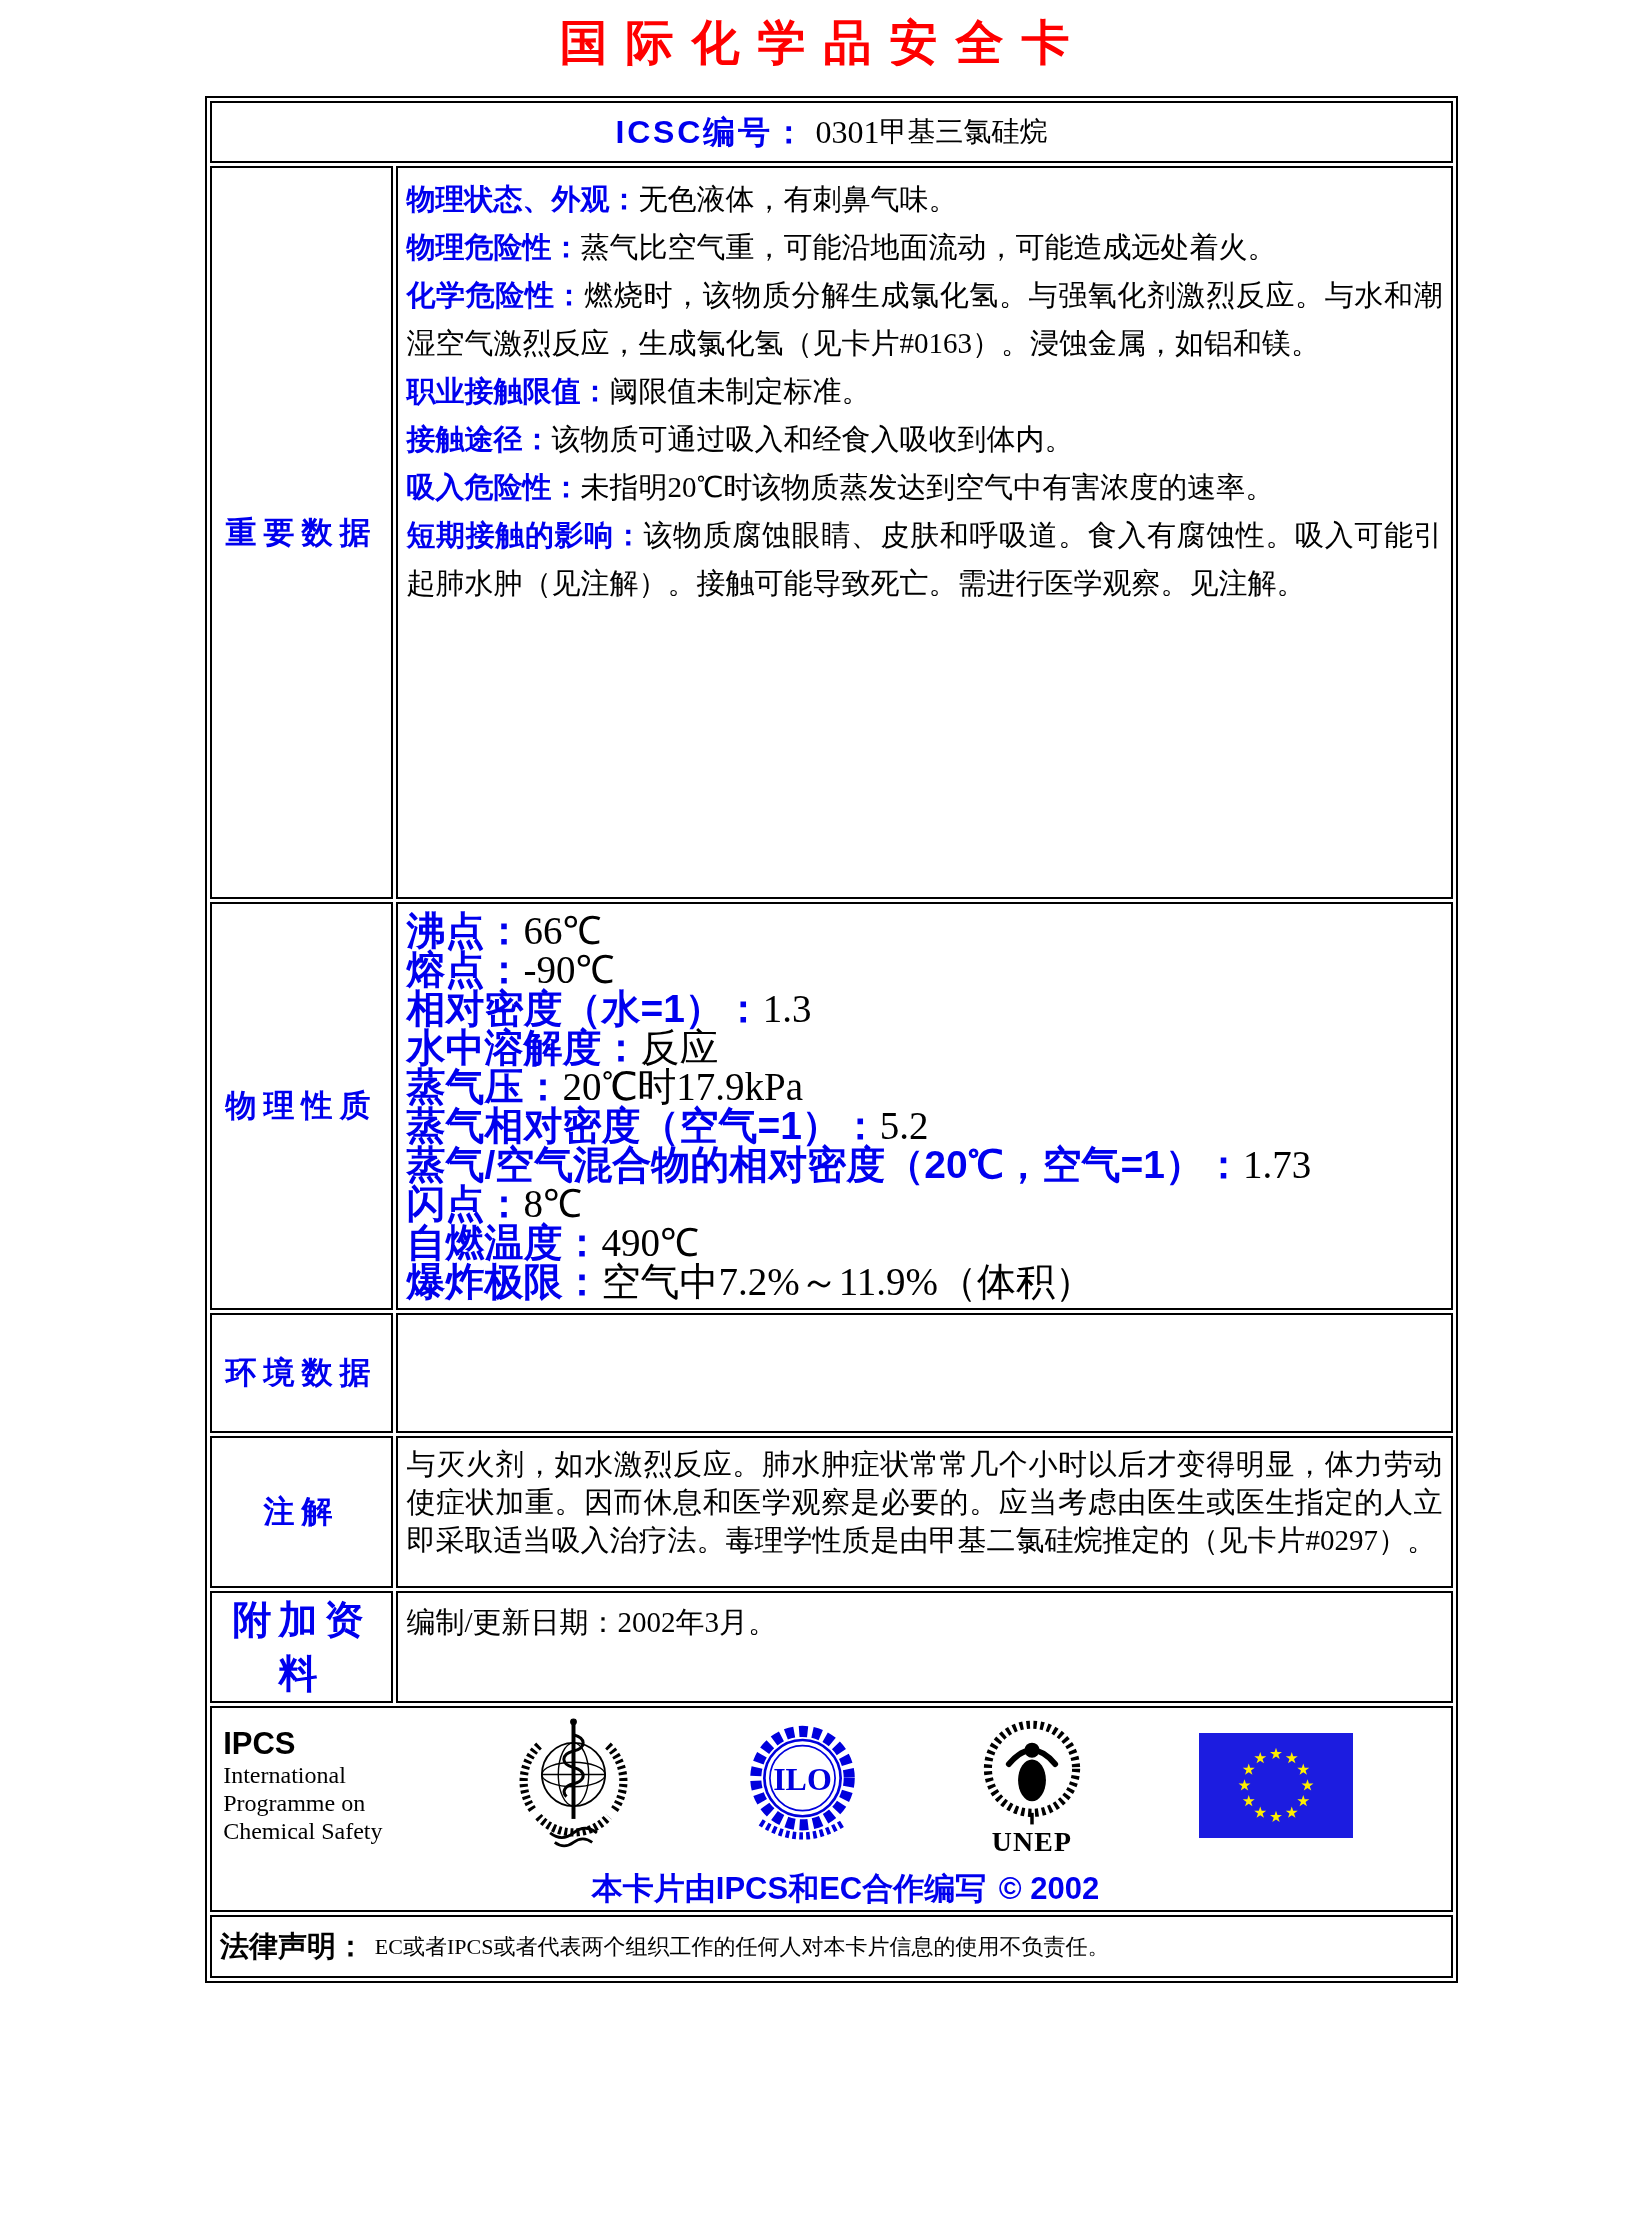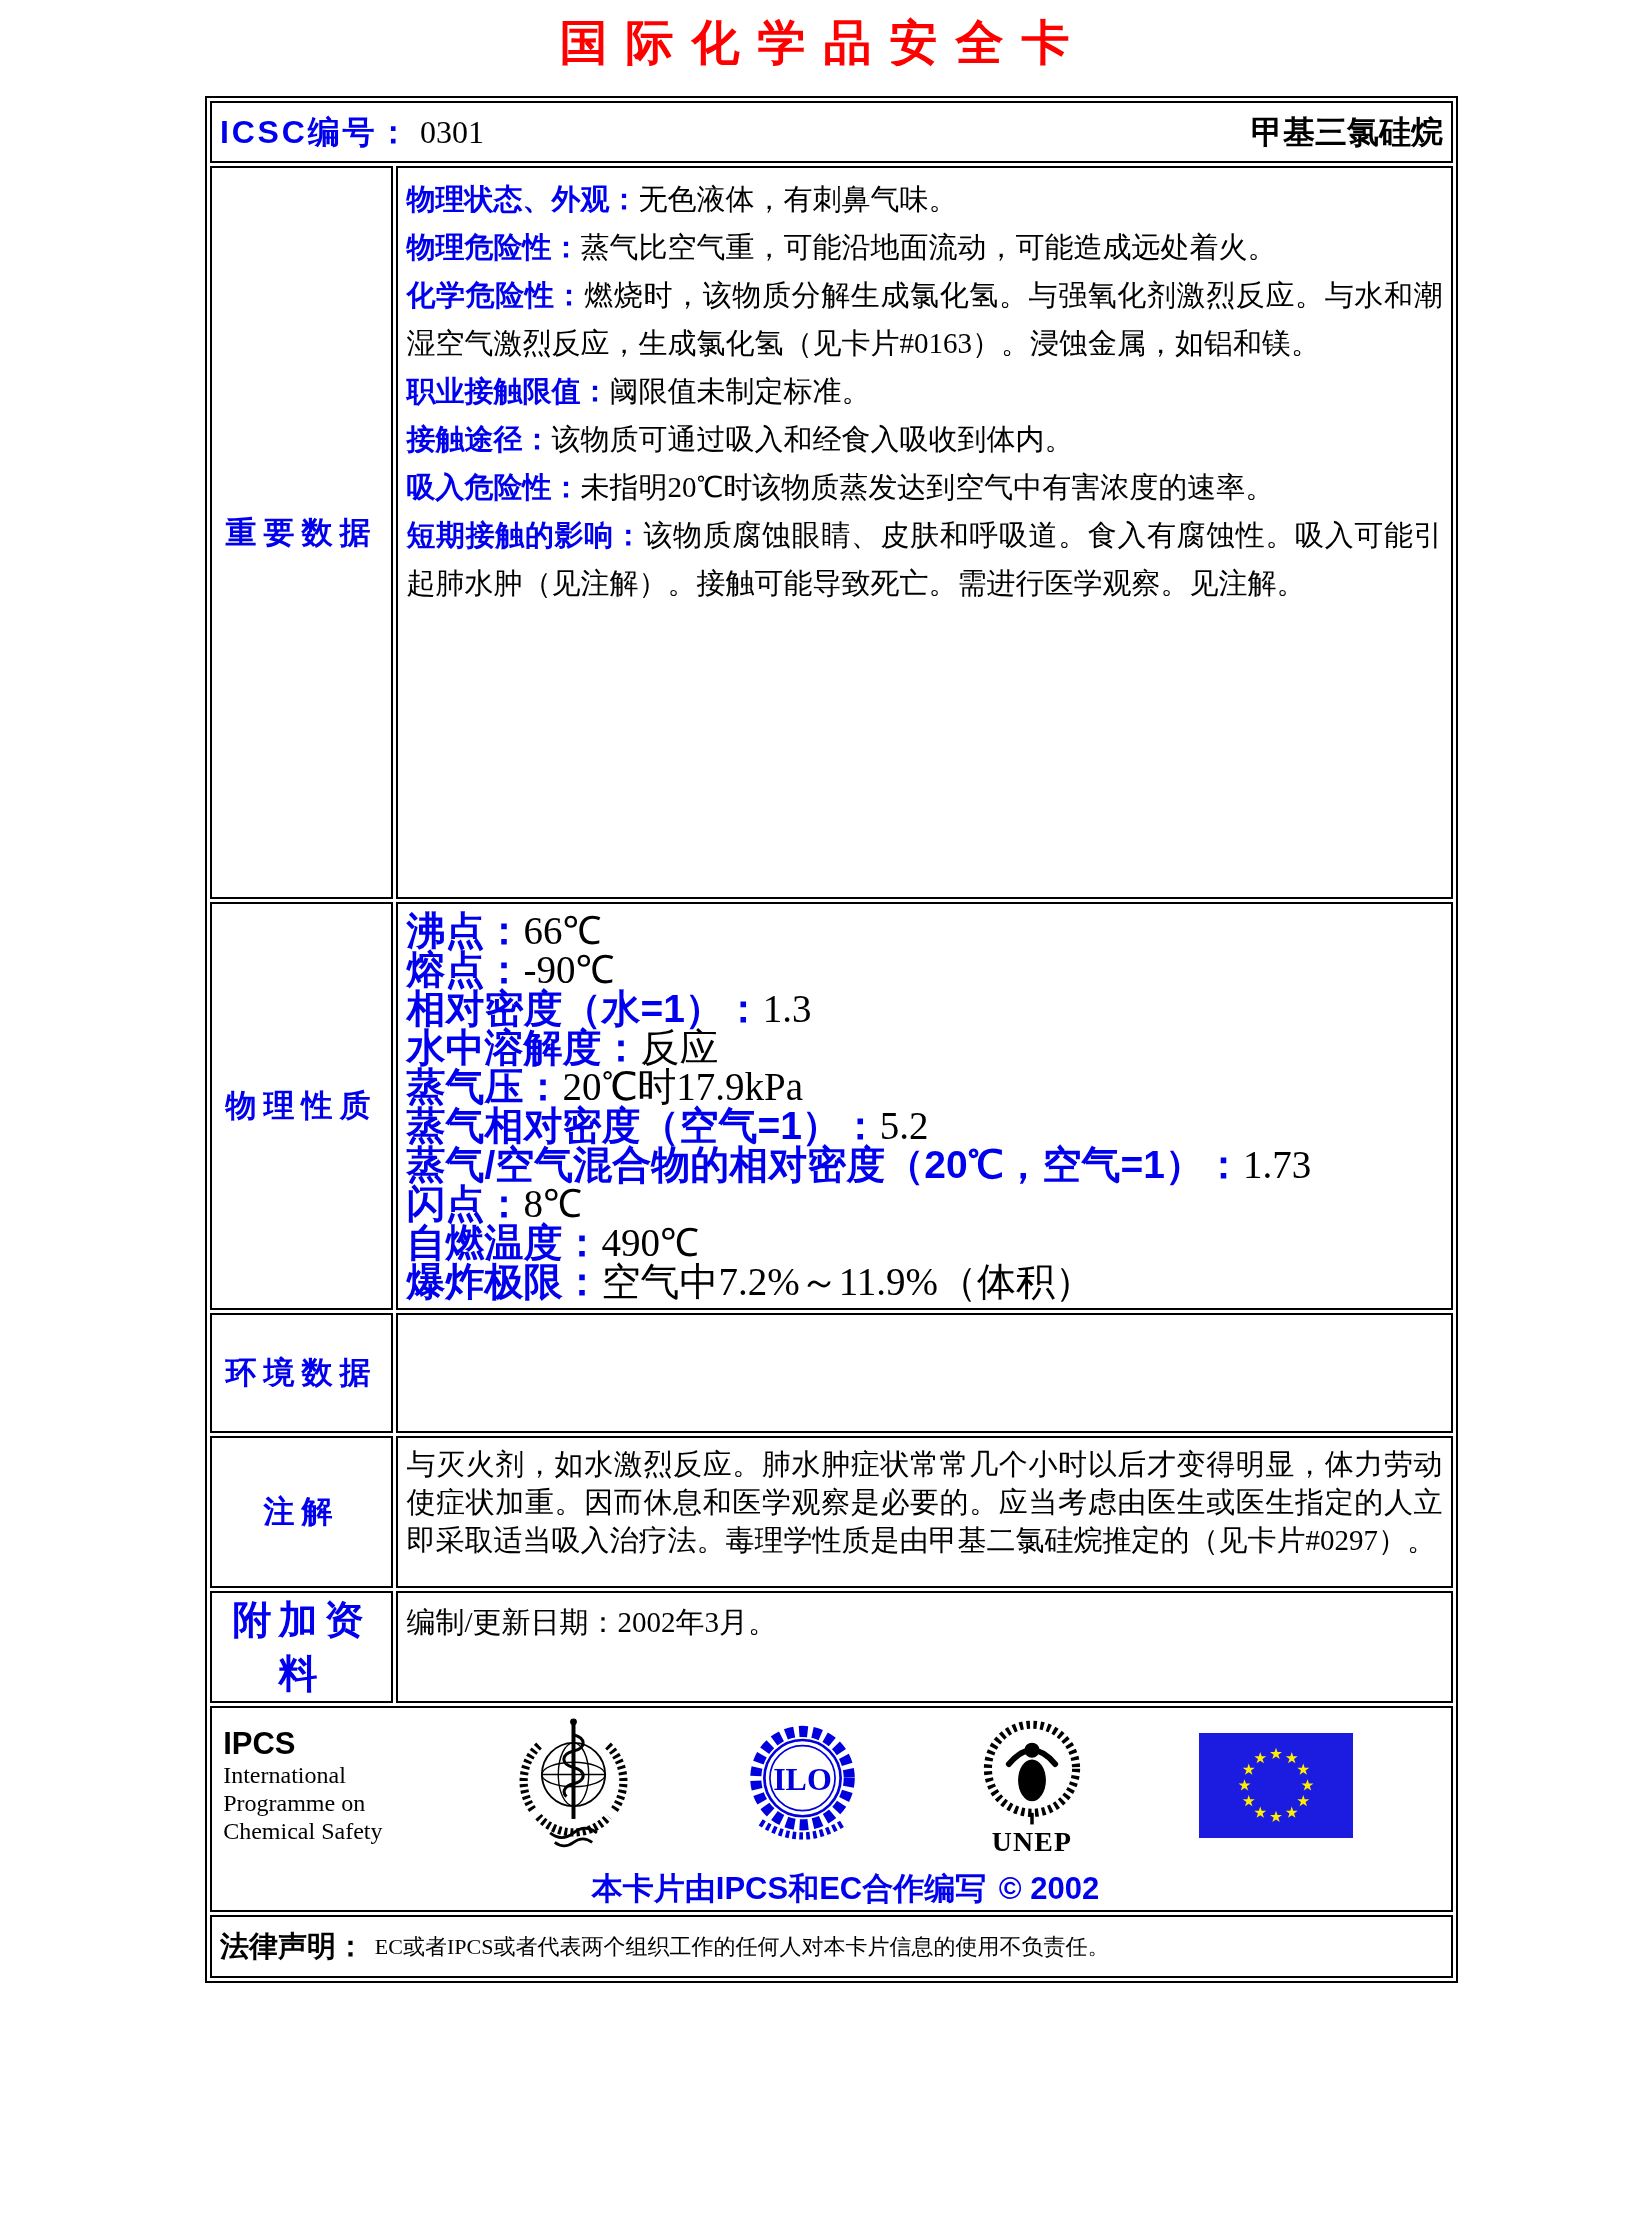--- a/index.html
+++ b/index.html
@@ -37,33 +37,33 @@
     vertical-align:middle;
     text-align:center;
     color:#0000ee;
     font-family:"Liberation Sans", sans-serif;
     font-weight:bold;
     font-size:31px;
     letter-spacing:7px;
     padding:0;
   }
   .hdr-flex {
-    display:flex; justify-content:space-between; align-items:center;
+    display:flex; justify-content:center; align-items:center;
     height:100%; padding:12px 7px;
     font-size:32px; line-height:1;
   }
   .hdr-left { white-space:nowrap; }
   .blue-lbl {
     color:#0000ee;
     font-family:"Liberation Sans", sans-serif;
     font-weight:bold;
   }
   .hdr-left .blue-lbl { letter-spacing:2.8px; }
   .hdr-num { font-size:32px; }
-  .hdr-name { font-size:32px; white-space:nowrap;font-weight:bold; }
+  .hdr-name { font-size:28px; white-space:nowrap; }
   .content-cell { padding:7px 8.4px; }
   .imp p {
     margin:0;
     font-size:29px;
     line-height:48px;
     text-align:justify;
   }
   .phys div {
     font-size:39px;
     line-height:39px;

